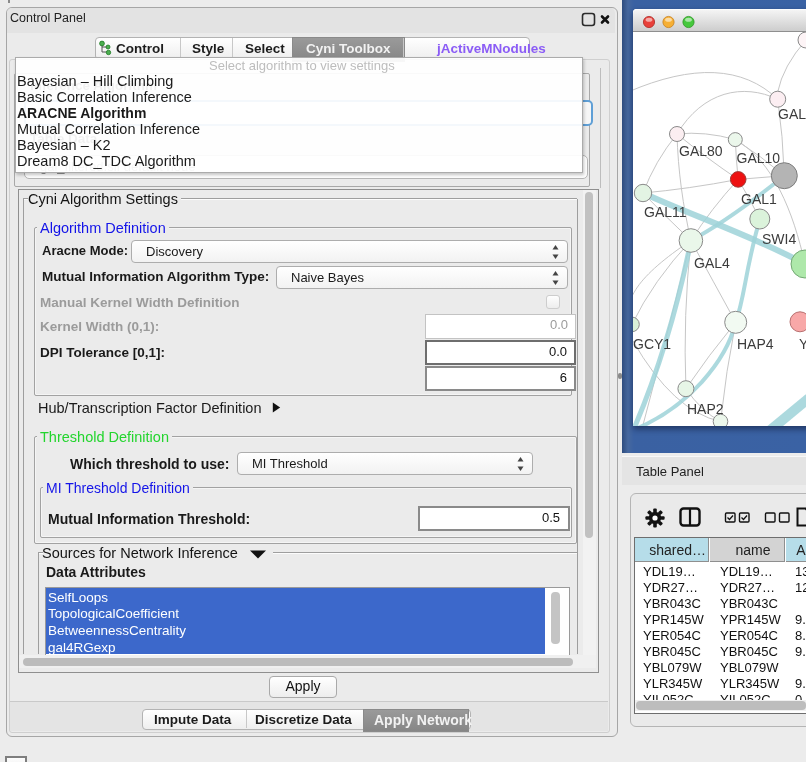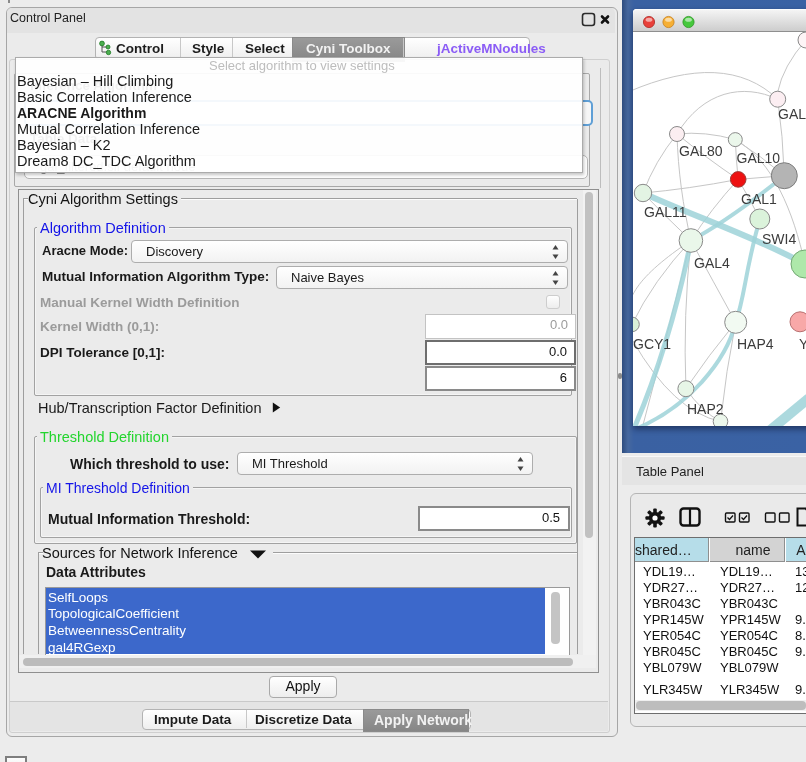--- a/index.html
+++ b/index.html
@@ -321,21 +321,21 @@
       <rect x="121.5" y="6" width="9.5" height="9" rx="1" stroke-width="1.4"></rect>
       <rect x="135.5" y="6" width="9.5" height="9" rx="1" stroke-width="1.4"></rect>
     </g>
 
     <path d="M153.5 1.5 h8 l5 5 v12 h-13 z" fill="none" stroke="#111" stroke-width="2"></path>
   </svg>
 
   <div class="abs" style="left:634px;top:537px;width:172px;height:175px;border:1px solid #6e6e6e;border-right:none;
        background:#fff;overflow:hidden;">
     <div style="position:absolute;left:0;top:0;width:74px;height:24px;background:#b6dde9;border-right:1px solid #8f8f8f;border-bottom:1px solid #8f8f8f;
-         font-size:14px;color:#222;text-align:left;padding:4px 2px 0 0;box-sizing:border-box;">shared…</div>
+         font-size:14px;color:#222;text-align:right;padding:4px 2px 0 0;box-sizing:border-box;">shared…</div>
     <div style="position:absolute;left:75px;top:0;width:75px;height:24px;background:#d3d3d3;border-right:1px solid #8f8f8f;border-bottom:1px solid #8f8f8f;
          font-size:14px;color:#222;text-align:center;padding:4px 0 0 12px;box-sizing:border-box;">name</div>
     <div style="position:absolute;left:151px;top:0;width:30px;height:24px;background:#b6dde9;border-bottom:1px solid #8f8f8f;
          font-size:14px;color:#222;padding-top:4px;box-sizing:border-box;text-align:center;">A</div>
     <div id="rows" style="position:absolute;left:0;top:26px;width:172px;font-size:13px;color:#111;">
         <div style="position:relative;height:16px;">
           <span style="position:absolute;left:8px;">YDL19…</span>
           <span style="position:absolute;left:85px;">YDL19…</span>
           <span style="position:absolute;left:160px;">13</span>
         </div>
@@ -362,21 +362,21 @@
         <div style="position:relative;height:16px;">
           <span style="position:absolute;left:8px;">YBR045C</span>
           <span style="position:absolute;left:85px;">YBR045C</span>
           <span style="position:absolute;left:160px;">9.</span>
         </div>
         <div style="position:relative;height:16px;">
           <span style="position:absolute;left:8px;">YBL079W</span>
           <span style="position:absolute;left:85px;">YBL079W</span>
           <span style="position:absolute;left:160px;"></span>
         </div>
-        <div style="position:relative;height:16px;margin-top:6px;">
+        <div style="position:relative;height:16px;">
           <span style="position:absolute;left:8px;">YLR345W</span>
           <span style="position:absolute;left:85px;">YLR345W</span>
           <span style="position:absolute;left:160px;">9.</span>
         </div>
         <div style="position:relative;height:16px;">
           <span style="position:absolute;left:8px;">YIL052C</span>
           <span style="position:absolute;left:85px;">YIL052C</span>
           <span style="position:absolute;left:160px;">0.</span>
         </div>
       </div>

